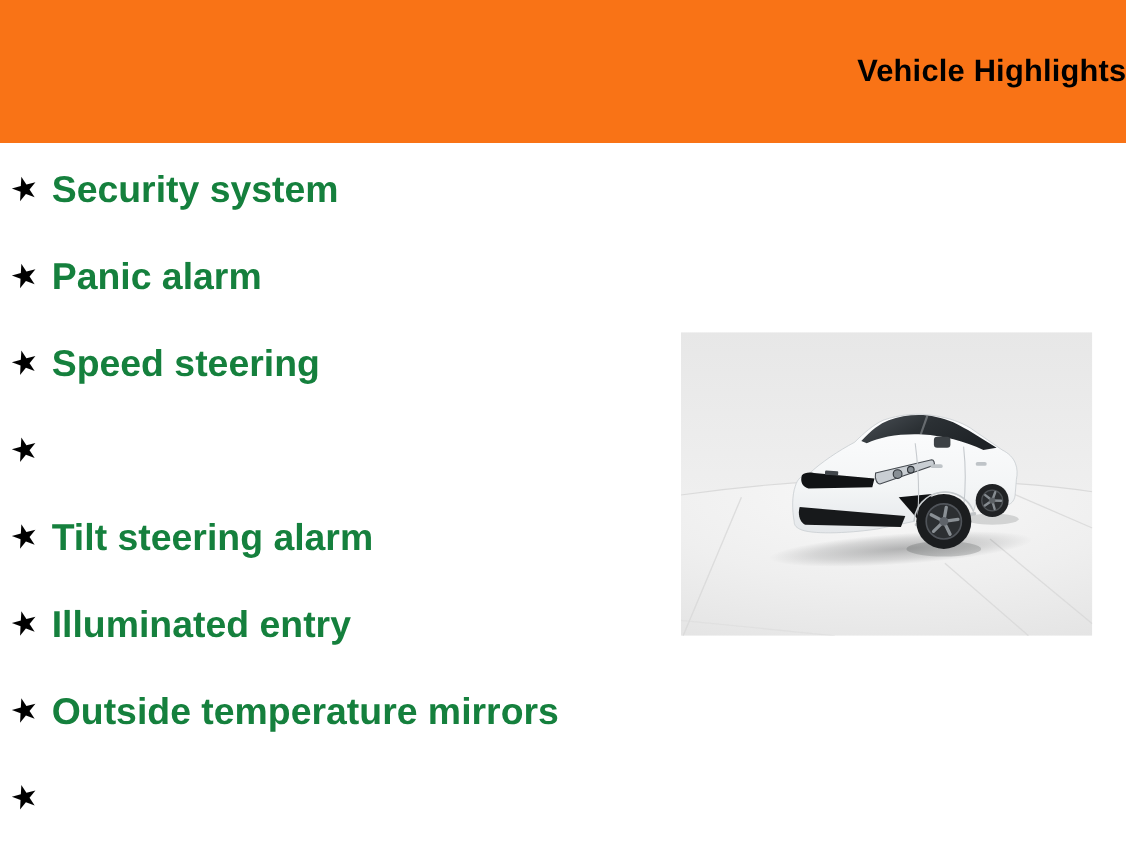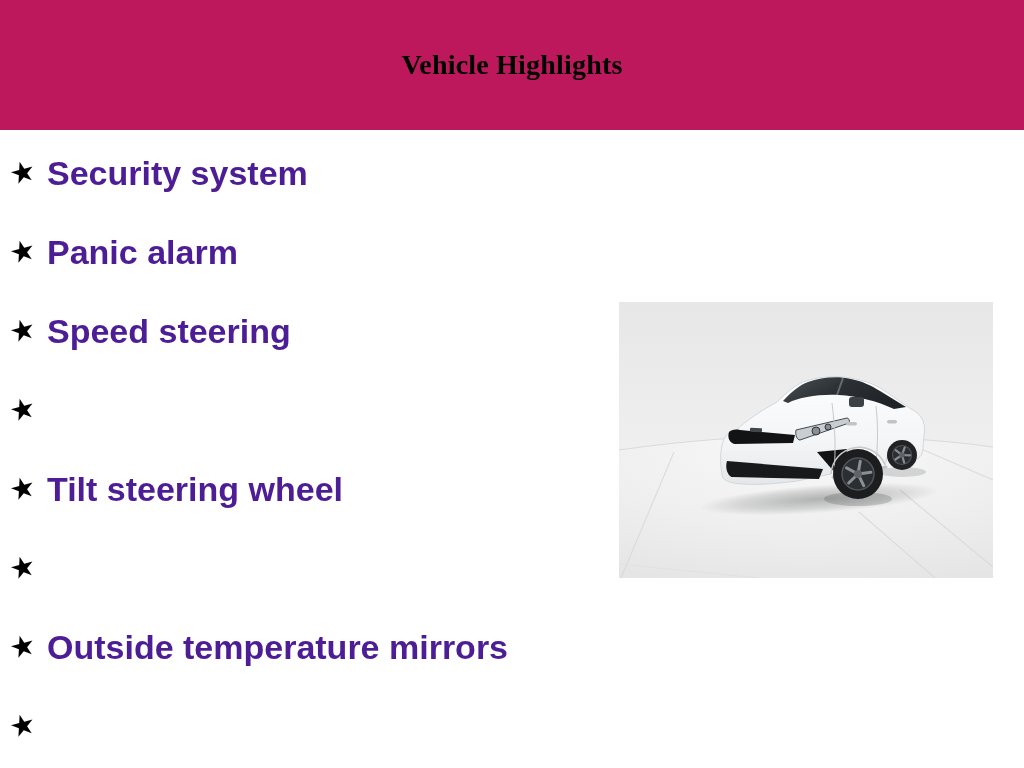--- a/index.html
+++ b/index.html
@@ -9,22 +9,22 @@
     font-family: "Liberation Sans", "DejaVu Sans", sans-serif;
     position: relative;
     overflow: hidden;
   }
   .page { position: absolute; inset: 0; width: 1024px; height: 768px; }
 
   
   .header {
     position: absolute; left: 0; top: 0;
     width: 1024px; height: 130px;
-    background: #be185d;
-    display: flex; align-items: center; justify-content: center; font-family: Liberation Serif, serif;
+    background: #f97316;
+    display: flex; align-items: center; justify-content: flex-end;
   }
   .header-title {
     font-size: 28px; font-weight: 700; color: #000000;
     letter-spacing: 0.2px; margin: 0;
   }
 
   
   .features {
     position: absolute; left: 8px; top: 134px;
     margin: 0; padding: 0; list-style: none;
@@ -35,21 +35,21 @@
   }
   .star {
     flex: none; width: 37px;
     font-size: 29px; line-height: 1;
     color: #000;
     display: inline-block;
     transform: rotate(-15deg) translateY(-2px);
     text-align: left; padding-left: 2px;
   }
   .feature-label {
-    font-size: 34px; font-weight: 700; color: #4c1d95;
+    font-size: 34px; font-weight: 700; color: #15803d;
     white-space: nowrap; letter-spacing: 0px;
   }
 
   
   .photo {
     position: absolute; left: 619px; top: 302px;
     width: 374px; height: 276px;
   }
   .photo svg { display: block; width: 374px; height: 276px; }
 </style>
@@ -73,24 +73,25 @@
     </li>
     <li class="feature-item">
       <span class="star">★</span>
       <span class="feature-label">Speed steering</span>
     </li>
     <li class="feature-item">
       <span class="star">★</span>
     </li>
     <li class="feature-item">
       <span class="star">★</span>
-      <span class="feature-label">Tilt steering wheel</span>
-    </li>
-    <li class="feature-item">
-      <span class="star">★</span>
+      <span class="feature-label">Tilt steering alarm</span>
+    </li>
+    <li class="feature-item">
+      <span class="star">★</span>
+      <span class="feature-label">Illuminated entry</span>
     </li>
     <li class="feature-item">
       <span class="star">★</span>
       <span class="feature-label">Outside temperature mirrors</span>
     </li>
     <li class="feature-item">
       <span class="star">★</span>
     </li>
   </ul>
 

